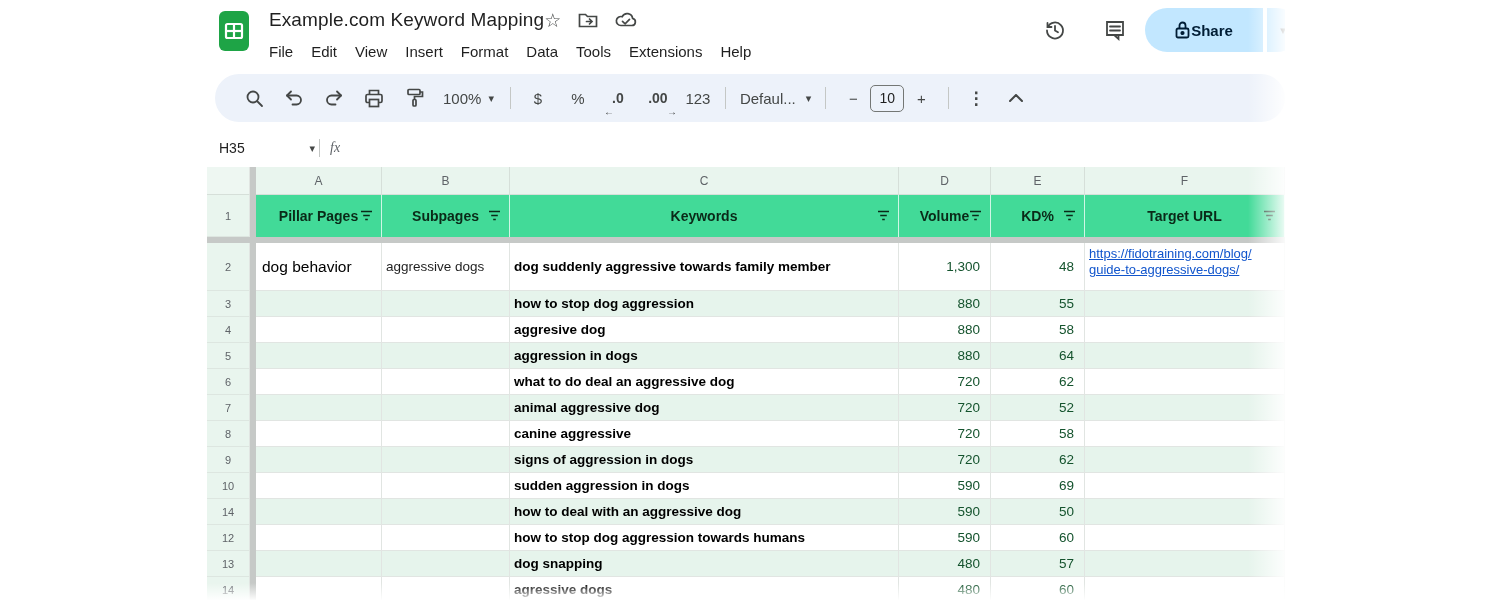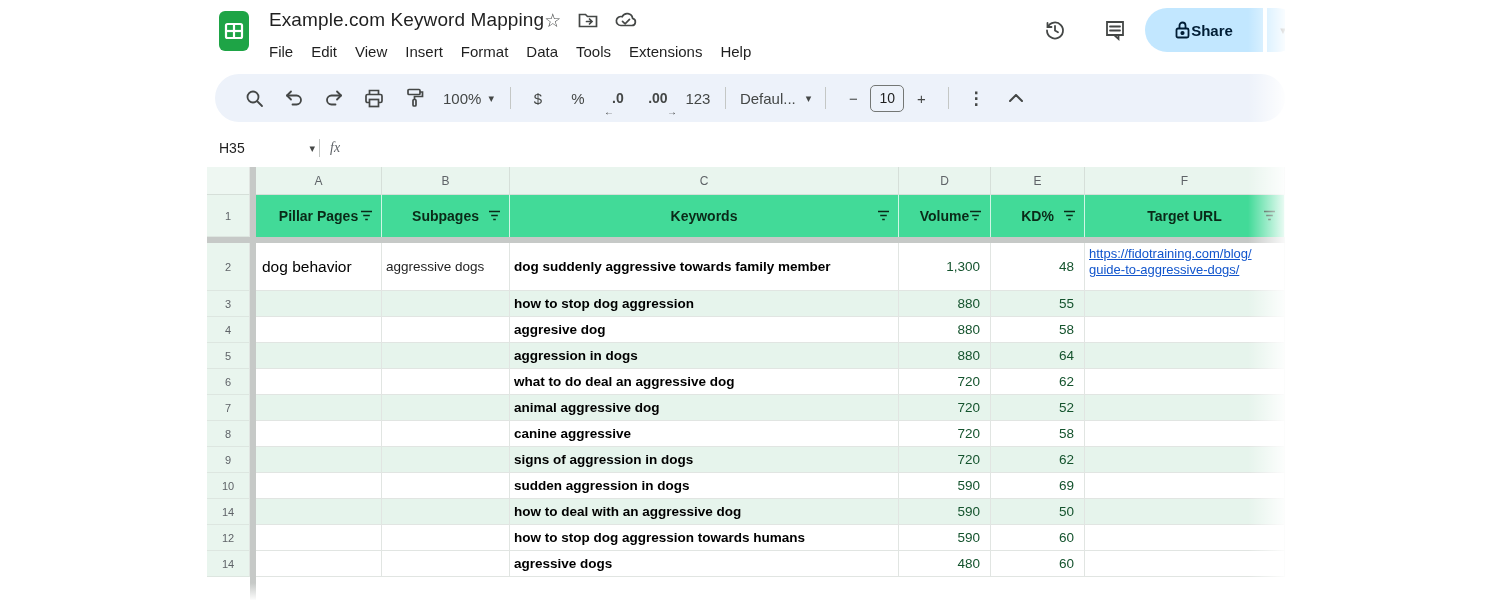--- a/index.html
+++ b/index.html
@@ -442,20 +442,30 @@
       <div class="cell w-rn rn-cell">12</div>
       <div class="gap6"></div>
       <div class="cell w-a"></div>
       <div class="cell w-b"></div>
       <div class="cell w-c kw">how to stop dog aggression towards humans</div>
       <div class="cell w-d num">590</div>
       <div class="cell w-e num">60</div>
       <div class="cell w-f"></div>
     </div>
 
+    <div class="row data-row banded">
+      <div class="cell w-rn rn-cell">13</div>
+      <div class="gap6"></div>
+      <div class="cell w-a"></div>
+      <div class="cell w-b"></div>
+      <div class="cell w-c kw">dog snapping</div>
+      <div class="cell w-d num">480</div>
+      <div class="cell w-e num">57</div>
+      <div class="cell w-f"></div>
+    </div>
 
     <div class="row data-row">
       <div class="cell w-rn rn-cell">14</div>
       <div class="gap6"></div>
       <div class="cell w-a"></div>
       <div class="cell w-b"></div>
       <div class="cell w-c kw">agressive dogs</div>
       <div class="cell w-d num">480</div>
       <div class="cell w-e num">60</div>
       <div class="cell w-f"></div>

